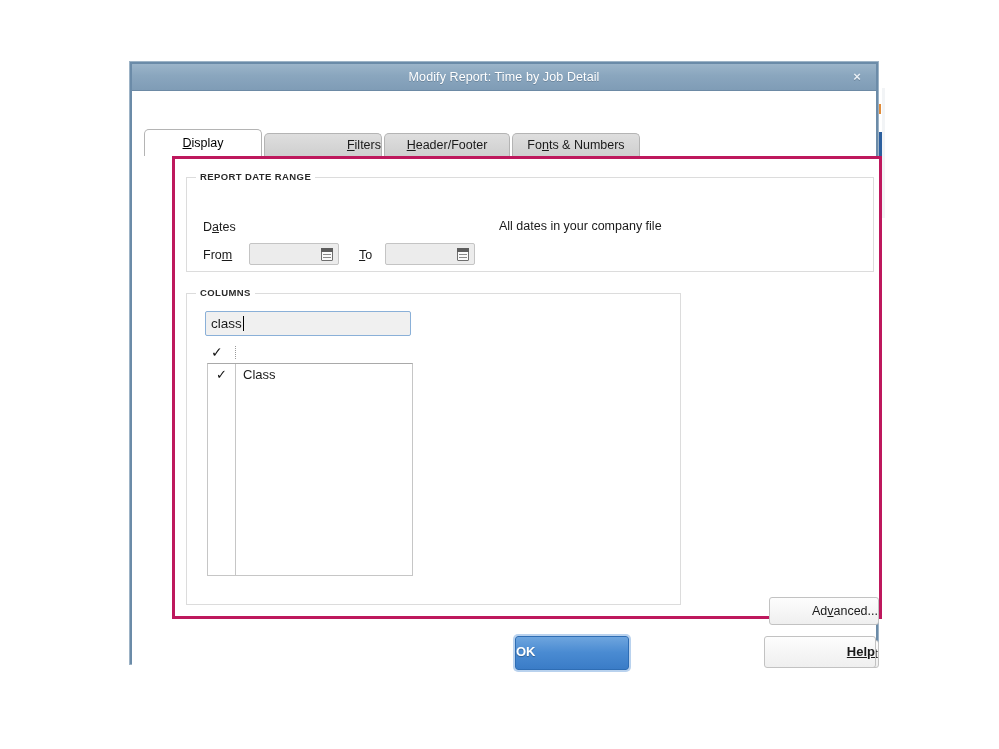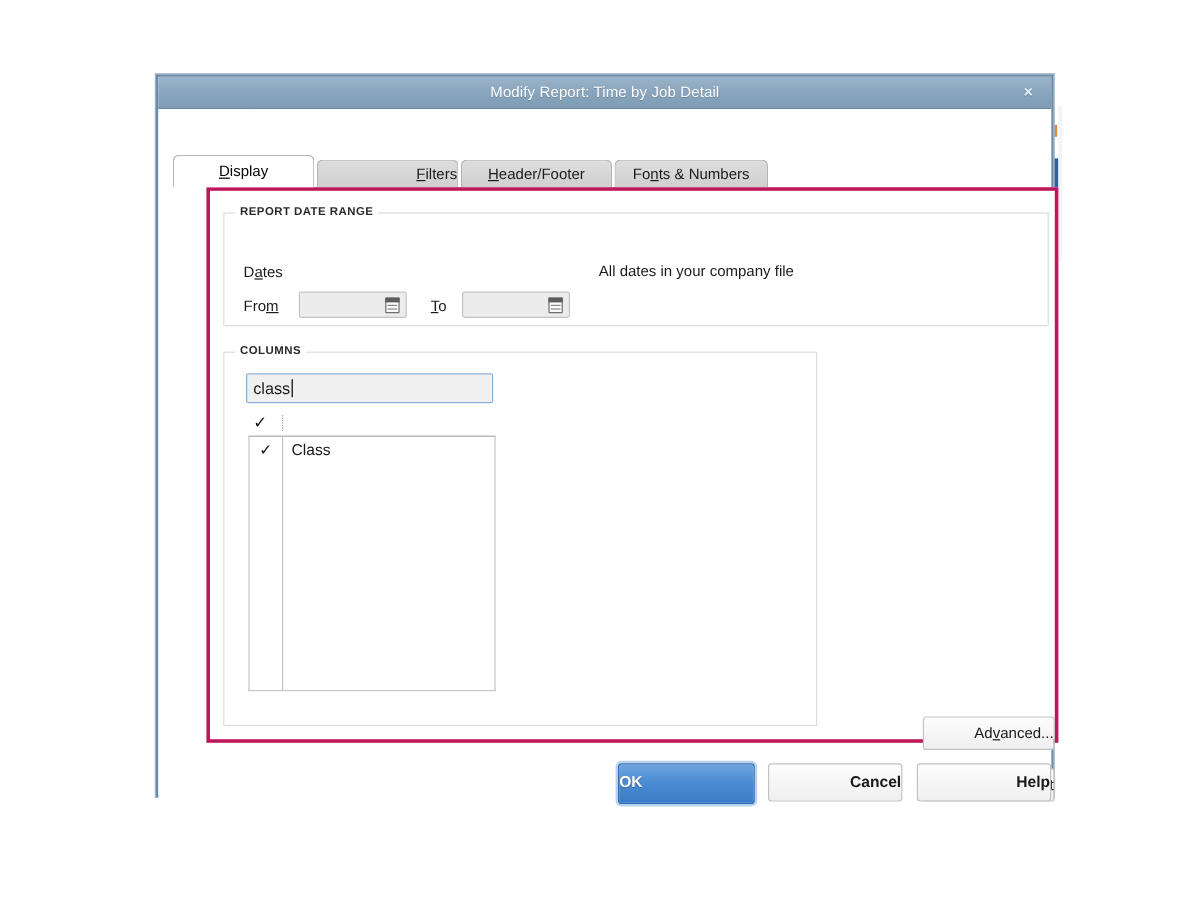--- a/index.html
+++ b/index.html
@@ -414,20 +414,21 @@
   }
   #btn-help {
     position: absolute;
     left: 632px;
     top: 0;
     width: 112px;
     height: 32px;
     line-height: 30px;
     font-weight: bold;
     font-size: 13px;
+    text-decoration: underline;
   }
 </style>
 </head>
 <body>
 
 <div class="bg-frag orange" style="left:876px; top:104px; width:5px; height:10px;"></div>
 <div class="bg-frag blue" style="left:876px; top:132px; width:6px; height:24px;"></div>
 <div class="bg-frag orange" style="left:876px; top:189px; width:5px; height:12px;"></div>
 <div class="bg-frag pale" style="left:882px; top:88px; width:3px; height:130px;"></div>
 
@@ -492,18 +493,17 @@
         </div>
       </div>
 
 
       <div class="btn" id="btn-advanced"><span><span>Ad</span><u>v</u><span>anced...</span></span></div>
       <div class="btn" id="btn-revert"><span><span>R</span><u>e</u><span>vert</span></span></div>
     </div>
 
     <div class="footer-btns">
       <div id="btn-ok">OK</div>
-      <div class="btn" id="btn-cancel">Cancel</div>
       <div class="btn" id="btn-help">Help</div>
     </div>
 
   </div>
 </div>
 
 </body></html>

